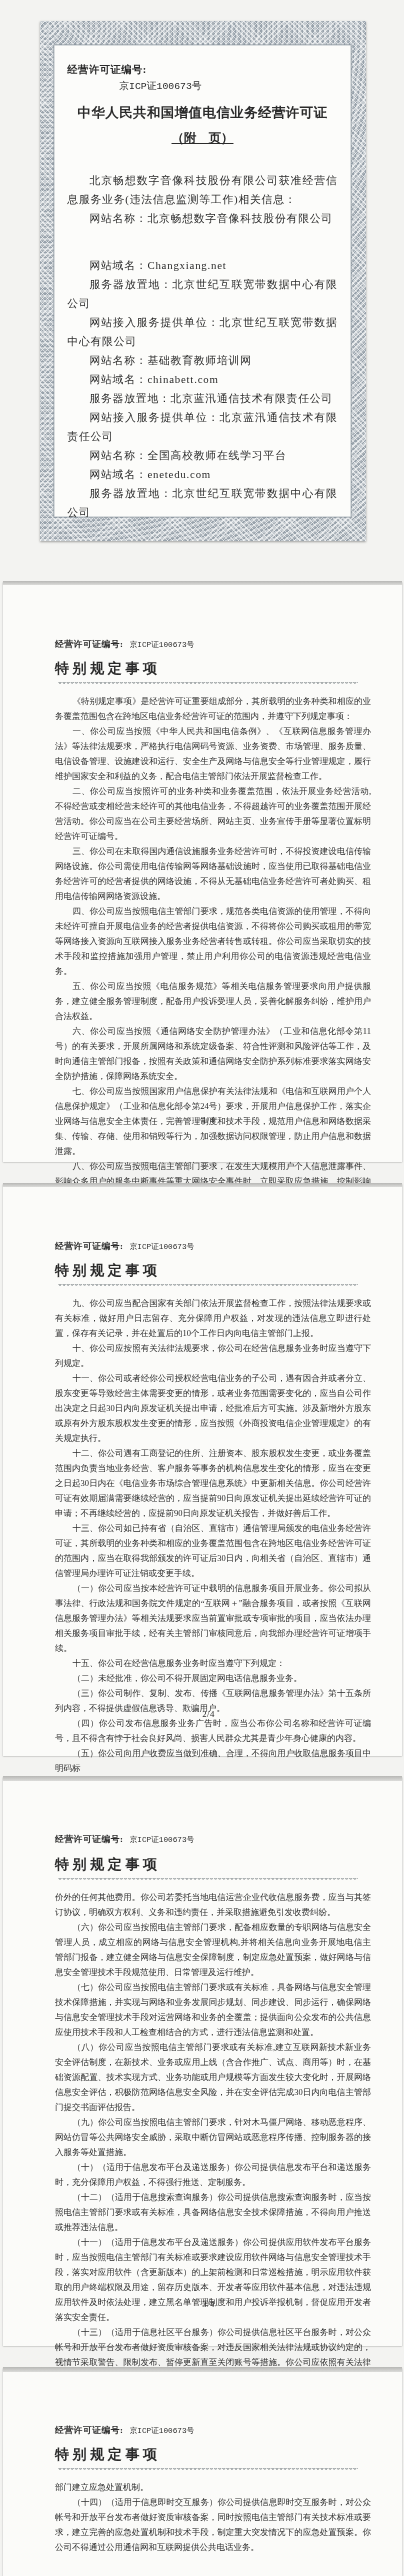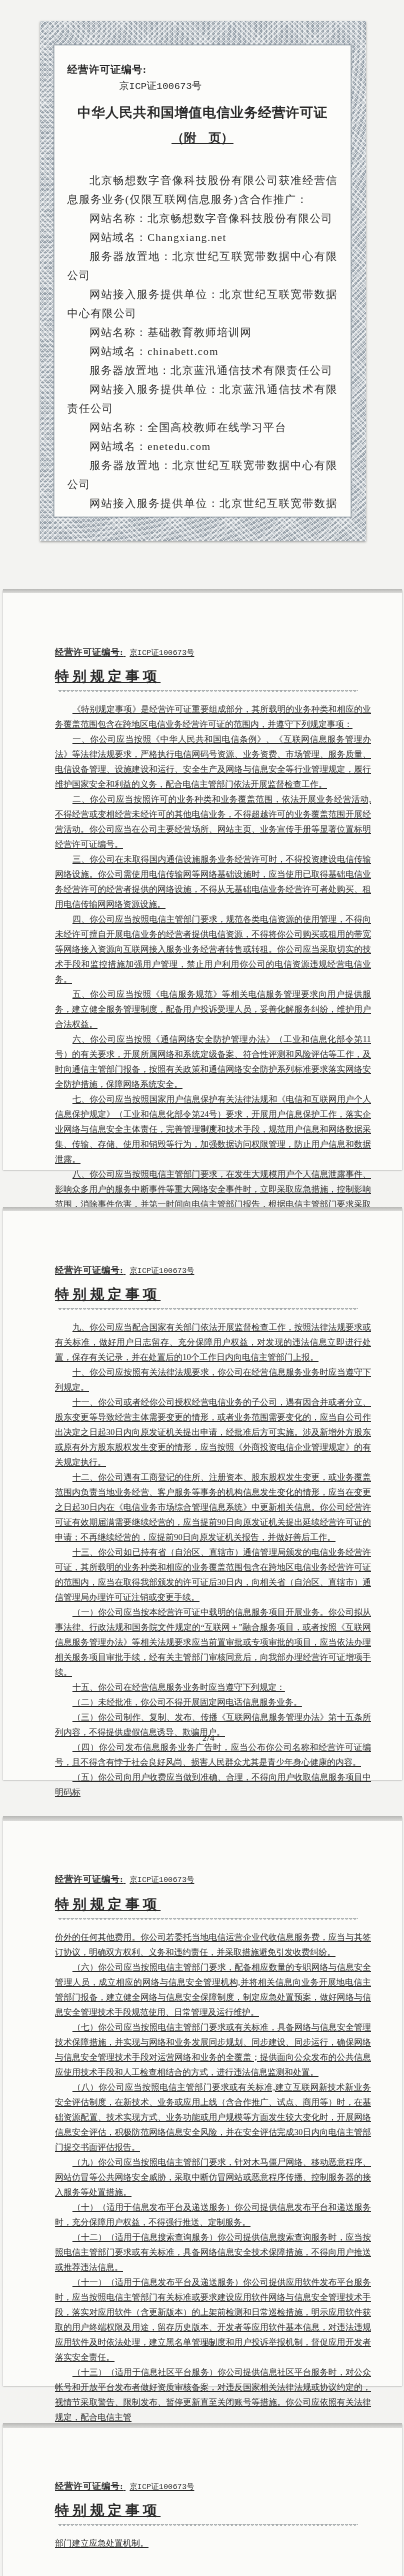--- a/index.html
+++ b/index.html
@@ -65,25 +65,24 @@
     line-height:19px;
     letter-spacing:0.8px;
     text-align:justify;
   }
   .cert-body .para{margin:0;}
   
   .sheet{
     position:relative;
     box-sizing:border-box;
     width:399px;
-    margin:16px auto;
+    margin:8px auto;
     background:#fbfbf9;
     box-shadow:0 0.5px 1.5px rgba(0,0,0,.35);
     padding:0 31px 0 52px;
-    text-decoration:underline;
   }
   .sheet::before{
     content:"";
     position:absolute;
     left:0;top:0;right:0;
     height:4.6px;
     background:linear-gradient(#b7b7b5,#dcdcda);
   }
   .gap63{height:32px;}
   .gap10{height:5.2px;}
@@ -142,24 +141,24 @@
 <body>
 
 <div class="cert-wrap">
   <div class="cert-frame">
     <div class="cert-inner">
       <div class="cert-license-label">经营许可证编号:</div>
       <div class="cert-license-no">京ICP证100673号</div>
       <div class="cert-title">中华人民共和国增值电信业务经营许可证</div>
       <div class="cert-subtitle">（附　页）</div>
       <div class="cert-body">
-        <p class="para" style="text-indent:2.05em;">北京畅想数字音像科技股份有限公司获准经营信息服务业务(仅限互联网信息服务)含合作推广：</p>
+        <p class="para" style="text-indent:2.05em;">北京畅想数字音像科技股份有限公司获准经营信息服务业务(违法信息监测等工作)相关信息：</p>
         <div>
             <p class="para" style="text-indent: 2.05em;">网站名称：北京畅想数字音像科技股份有限公司</p>
-            <p class="para" style="text-indent: 2.05em;">网站域名：Changxiang.net</p>
+            <p class="para" style="text-indent: 2.05em; margin-top: 28px;">网站域名：Changxiang.net</p>
             <p class="para" style="text-indent: 2.05em;">服务器放置地：北京世纪互联宽带数据中心有限公司</p>
             <p class="para" style="text-indent: 2.05em;">网站接入服务提供单位：北京世纪互联宽带数据中心有限公司</p>
             <p class="para" style="text-indent: 2.05em;">网站名称：基础教育教师培训网</p>
             <p class="para" style="text-indent: 2.05em;">网站域名：chinabett.com</p>
             <p class="para" style="text-indent: 2.05em;">服务器放置地：北京蓝汛通信技术有限责任公司</p>
             <p class="para" style="text-indent: 2.05em;">网站接入服务提供单位：北京蓝汛通信技术有限责任公司</p>
             <p class="para" style="text-indent: 2.05em;">网站名称：全国高校教师在线学习平台</p>
             <p class="para" style="text-indent: 2.05em;">网站域名：enetedu.com</p>
             <p class="para" style="text-indent: 2.05em;">服务器放置地：北京世纪互联宽带数据中心有限公司</p>
             <p class="para" style="text-indent: 2.05em;">网站接入服务提供单位：北京世纪互联宽带数据中心有限公司</p>
@@ -244,16 +243,17 @@
 
 <div class="sheet h-p5">
   <div class="sheet-header">
     <span class="sheet-license-label">经营许可证编号:</span>
     <span class="sheet-license-no">京ICP证100673号</span>
   </div>
   <div class="sheet-title">特别规定事项</div>
   <div class="zigzag"></div>
   <div class="sheet-body">
       <p class="para cont">部门建立应急处置机制。</p>
+      <p class="para">（十四）（适用于信息即时交互服务）你公司提供信息即时交互服务时，对公众帐号和开放平台发布者做好资质审核备案，同时按照电信主管部门有关技术标准或要求，建立完善的应急处置机制和技术手段，制定重大突发情况下的应急处置预案。你公司不得通过公用通信网和互联网提供公共电话业务。</p>
     </div>
 
 </div>
 
 
 </body></html>

